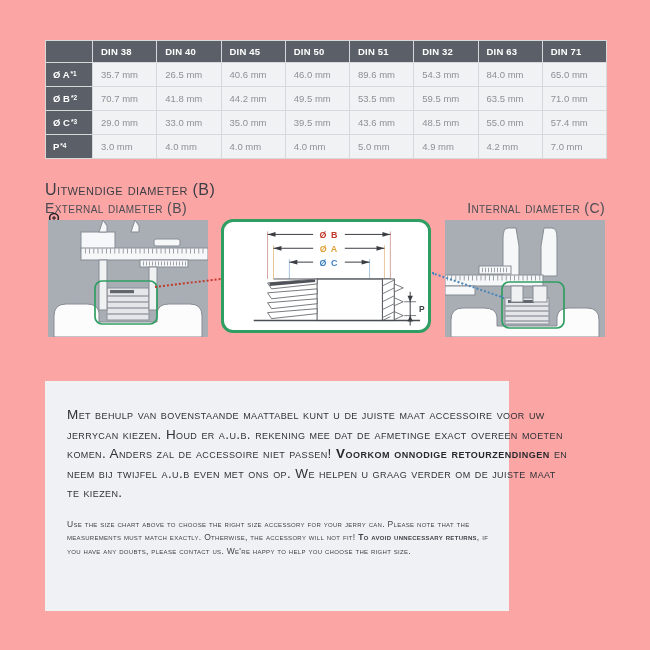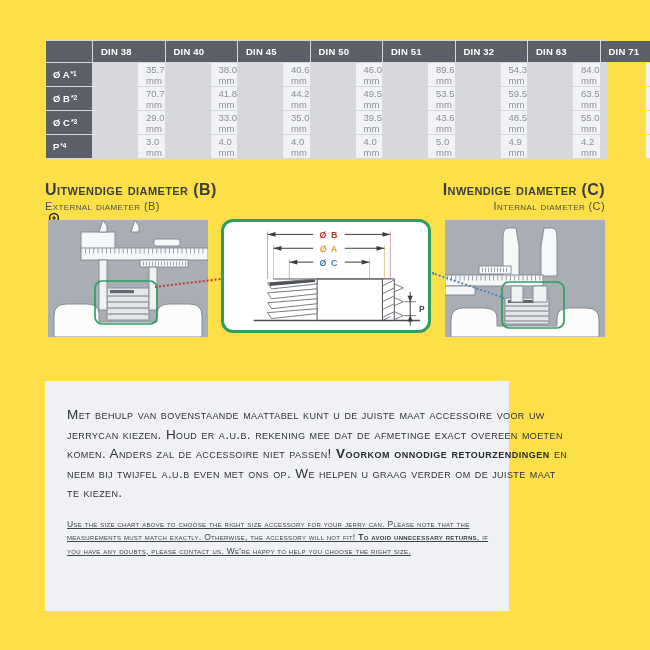--- a/index.html
+++ b/index.html
@@ -1,54 +1,54 @@
 <!DOCTYPE html>
 <html><head>
 <meta charset="utf-8">
 <style>
   html,body{margin:0;padding:0;}
   body{font-family:"Liberation Sans",sans-serif;}
-  .page{position:relative;width:650px;height:650px;background:#fde047;overflow:hidden;}
+  .page{position:relative;width:650px;height:650px;background:#fca5a5;overflow:hidden;}
 
   
   .size-table{position:absolute;left:45px;top:40px;width:560px;
     display:grid;grid-template-columns:46px repeat(8,1fr);
     border:1px solid #d7d8db;background:#d7d8db;grid-gap:1px;}
   .size-table .hcell{background:#5b6068;color:#fff;font-size:9.5px;font-weight:bold;
     height:21px;display:flex;align-items:center;padding-left:8px;letter-spacing:.2px;}
   .size-table .rlabel{background:#5b6068;color:#fff;font-size:9.5px;font-weight:bold;
     height:23px;display:flex;align-items:center;padding-left:7px;}
   .size-table .rlabel sup{font-size:6.5px;margin-left:1px;transform:translateY(-1px);}
   .size-table .vcell{background:#f1f2f4;color:#8d9097;font-size:9.5px;
-    height:23px;display:flex;align-items:center;padding-left:8px;margin-left:45px;}
-
-  
-  .sec-title{position:absolute;top:181px;font-size:16px;font-weight:700;color:#3b3e44;
+    height:23px;display:flex;align-items:center;padding-left:8px;}
+
+  
+  .sec-title{position:absolute;top:181px;font-size:16px;font-weight:400;color:#3b3e44;
     font-variant:small-caps;letter-spacing:.4px;}
-  .sec-sub{position:absolute;top:200px;font-size:11px;color:#4a4d53;
+  .sec-sub{position:absolute;top:200px;font-size:14px;color:#4a4d53;
     font-variant:small-caps;letter-spacing:.4px;}
   .left-al{left:45px;} .right-al{right:45px;text-align:right;}
 
   
   .panel{position:absolute;top:220px;width:160px;height:117px;}
   .panel svg{display:block;}
   .magnifier{position:absolute;left:48px;top:212px;width:15px;height:15px;}
   .mid-box{position:absolute;left:221px;top:219px;width:204px;height:108px;
     background:#fff;border:3px solid #2f9e62;border-radius:12px;}
   .leader{position:absolute;border-top:2px dotted;transform-origin:left center;}
   .leader.red{left:155px;top:286px;width:66px;border-color:#c0392b;transform:rotate(-7deg);}
   .leader.blue{left:432px;top:272px;width:76px;border-color:#4a86b8;transform:rotate(19deg);}
 
   
   .info-box{position:absolute;left:45px;top:381px;width:464px;height:230px;background:#f0f1f4;}
   .nl-text{margin:24px 26px 0 22px;width:505px;font-size:13.5px;line-height:19.5px;
     color:#2f3237;font-variant:small-caps;letter-spacing:.4px;}
   .nl-text b{letter-spacing:.5px;color:#26292e;}
   .en-text{margin:15px 18px 0 22px;font-size:8.5px;line-height:13.5px;color:#3f434a;
-    font-variant:small-caps;letter-spacing:.3px;text-decoration:underline;}
+    font-variant:small-caps;letter-spacing:.3px;}
 </style>
 </head>
 <body>
 
 <div class="page">
 
   <div class="size-table">
     <div class="hcell"></div>
     <div class="hcell">DIN 38</div>
     <div class="hcell">DIN 40</div>
@@ -57,21 +57,21 @@
     <div class="hcell">DIN 51</div>
     <div class="hcell">DIN 32</div>
     <div class="hcell">DIN 63</div>
     <div class="hcell">DIN 71</div>
 
     <div class="rlabel">
         <span>Ø A</span>
         <sup>*1</sup>
       </div>
     <div class="vcell">35.7 mm</div>
-    <div class="vcell">38.0 mm</div>
+    <div class="vcell">26.5 mm</div>
     <div class="vcell">40.6 mm</div>
     <div class="vcell">46.0 mm</div>
     <div class="vcell">89.6 mm</div>
     <div class="vcell">54.3 mm</div>
     <div class="vcell">84.0 mm</div>
     <div class="vcell">65.0 mm</div>
 
     <div class="rlabel">
         <span>Ø B</span>
         <sup>*2</sup>
@@ -107,21 +107,20 @@
     <div class="vcell">4.0 mm</div>
     <div class="vcell">4.0 mm</div>
     <div class="vcell">5.0 mm</div>
     <div class="vcell">4.9 mm</div>
     <div class="vcell">4.2 mm</div>
     <div class="vcell">7.0 mm</div>
   </div>
 
   <div class="sec-title left-al">Uitwendige diameter (B)</div>
   <div class="sec-sub left-al">External diameter (B)</div>
-  <div class="sec-title right-al">Inwendige diameter (C)</div>
   <div class="sec-sub right-al">Internal diameter (C)</div>
 
   <svg class="magnifier" viewBox="0 0 15 15">
     <circle cx="6" cy="6" r="4.4" fill="none" stroke="#1d1f23" stroke-width="1.5"></circle>
     <line x1="4" y1="6" x2="8" y2="6" stroke="#1d1f23" stroke-width="1.1"></line>
     <line x1="6" y1="4" x2="6" y2="8" stroke="#1d1f23" stroke-width="1.1"></line>
     <line x1="9.3" y1="9.3" x2="13" y2="13" stroke="#1d1f23" stroke-width="1.8"></line>
   </svg>
 
   <div class="panel" style="left:48px;">

